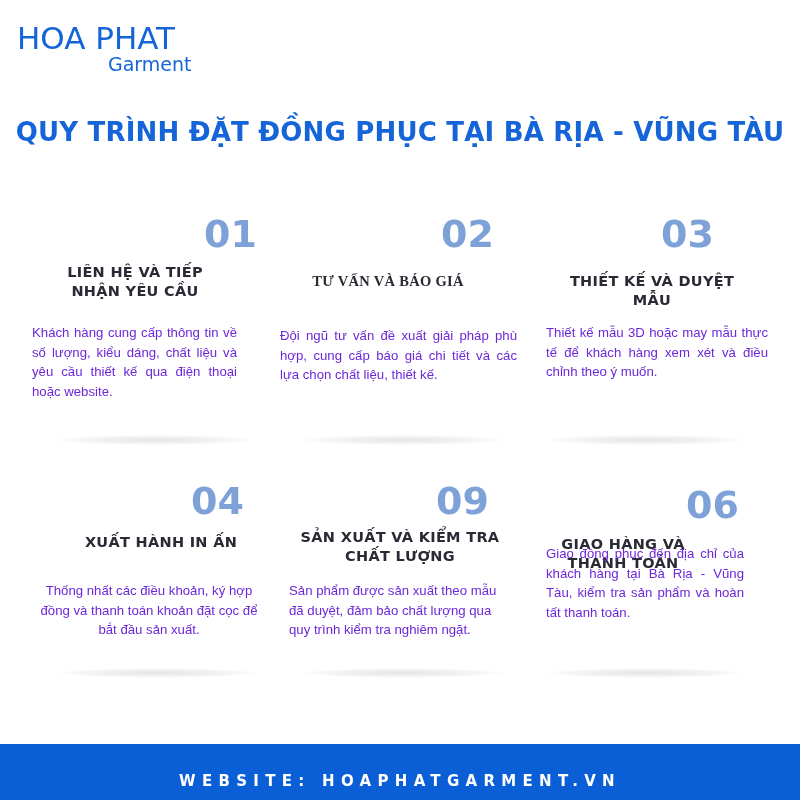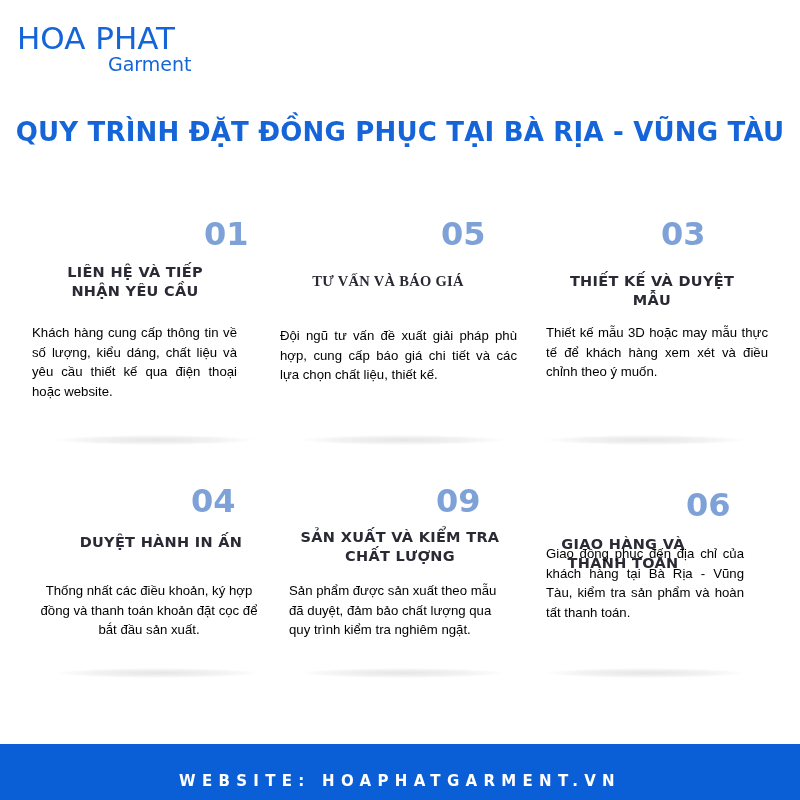--- a/index.html
+++ b/index.html
@@ -6,23 +6,23 @@
   html, body { width: 800px; height: 800px; background: #ffffff; overflow: hidden; }
   body { position: relative; font-family: "Liberation Sans", sans-serif; color: #2a2a35; }
 
   .logo { position: absolute; left: 17px; top: 22px; }
   .logo-main { font-family: "DejaVu Sans", sans-serif; font-weight: normal; font-size: 31px; color: #1565d8; letter-spacing: 0px; line-height: 32px; }
   .logo-sub { position: absolute; left: 91px; top: 32px; font-family: "DejaVu Sans", sans-serif; font-size: 19px; color: #1565d8; line-height: 20px; }
 
   .title { position: absolute; left: 0; width: 800px; top: 117px; text-align: center; font-family: "DejaVu Sans", sans-serif; font-weight: bold; font-size: 26px; color: #1565d8; letter-spacing: 0.2px; }
 
   .step { position: absolute; }
-  .num { position: absolute; font-family: "DejaVu Sans", sans-serif; font-weight: bold; font-size: 32px; color: #7ea2d8; line-height: 40px; }
+  .num { position: absolute; font-family: "DejaVu Sans", sans-serif; font-weight: bold; font-size: 38px; color: #7ea2d8; line-height: 40px; }
   .step-title { position: absolute; font-family: "DejaVu Sans", sans-serif; font-weight: bold; font-size: 14.5px; color: #2a2a35; line-height: 19px; text-align: center; letter-spacing: 0.3px; }
-  .desc { position: absolute; font-family: "Liberation Sans", sans-serif; font-size: 13.2px; color: #000000; line-height: 19.5px; text-align: justify; }
+  .desc { position: absolute; font-family: "Liberation Sans", sans-serif; font-size: 13.2px; color: #6d28d9; line-height: 19.5px; text-align: justify; }
   .shadow { position: absolute; height: 10px; border-radius: 50%;
     background: radial-gradient(ellipse at center, rgba(0,0,0,0.10) 0%, rgba(0,0,0,0.05) 45%, rgba(0,0,0,0) 72%); }
 
   .footer { position: absolute; left: 0; top: 744px; width: 800px; height: 73px; background: #0b5fd6; display: flex; align-items: center; justify-content: center; }
   .footer-text { font-family: "DejaVu Sans", sans-serif; font-weight: bold; font-size: 15px; color: #ffffff; letter-spacing: 6.3px; }
 </style>
 </head>
 <body>
 
 <div class="logo">
@@ -33,36 +33,36 @@
 <h1 class="title">QUY TRÌNH ĐẶT ĐỒNG PHỤC TẠI BÀ RỊA - VŨNG TÀU</h1>
 
 <div class="step">
   <div class="num" style="left:204px; top:214px;">01</div>
   <div class="step-title" style="left:55px; top:263px; width:160px;">LIÊN HỆ VÀ TIẾP NHẬN YÊU CẦU</div>
   <div class="desc" style="left:32px; top:323px; width:205px;">Khách hàng cung cấp thông tin về số lượng, kiểu dáng, chất liệu và yêu cầu thiết kế qua điện thoại hoặc website.</div>
   <div class="shadow" style="left:55px; top:435px; width:200px;"></div>
 </div>
 
 <div class="step">
-  <div class="num" style="left:441px; top:214px;">05</div>
+  <div class="num" style="left:441px; top:214px;">02</div>
   <div class="step-title" style="left:290px; top:272px; width:196px;font-family:Liberation Serif, serif;">TƯ VẤN VÀ BÁO GIÁ</div>
   <div class="desc" style="left:280px; top:326px; width:237px;">Đội ngũ tư vấn đề xuất giải pháp phù hợp, cung cấp báo giá chi tiết và các lựa chọn chất liệu, thiết kế.</div>
   <div class="shadow" style="left:300px; top:435px; width:205px;"></div>
 </div>
 
 <div class="step">
   <div class="num" style="left:661px; top:214px;">03</div>
   <div class="step-title" style="left:552px; top:272px; width:200px;">THIẾT KẾ VÀ DUYỆT MẪU</div>
   <div class="desc" style="left:546px; top:323px; width:222px;">Thiết kế mẫu 3D hoặc may mẫu thực tế để khách hàng xem xét và điều chỉnh theo ý muốn.</div>
   <div class="shadow" style="left:545px; top:435px; width:200px;"></div>
 </div>
 
 <div class="step">
   <div class="num" style="left:191px; top:481px;">04</div>
-  <div class="step-title" style="left:78px; top:533px; width:166px;">DUYỆT HÀNH IN ẤN</div>
+  <div class="step-title" style="left:78px; top:533px; width:166px;">XUẤT HÀNH IN ẤN</div>
   <div class="desc" style="left:40px; top:581px; width:218px; text-align:center;">Thống nhất các điều khoản, ký hợp đồng và thanh toán khoản đặt cọc để bắt đầu sản xuất.</div>
   <div class="shadow" style="left:55px; top:668px; width:205px;"></div>
 </div>
 
 <div class="step">
   <div class="num" style="left:436px; top:481px;">09</div>
   <div class="step-title" style="left:300px; top:528px; width:200px;">SẢN XUẤT VÀ KIỂM TRA CHẤT LƯỢNG</div>
   <div class="desc" style="left:289px; top:581px; width:222px; text-align:left;">Sản phẩm được sản xuất theo mẫu đã duyệt, đảm bảo chất lượng qua quy trình kiểm tra nghiêm ngặt.</div>
   <div class="shadow" style="left:300px; top:668px; width:205px;"></div>
 </div>

